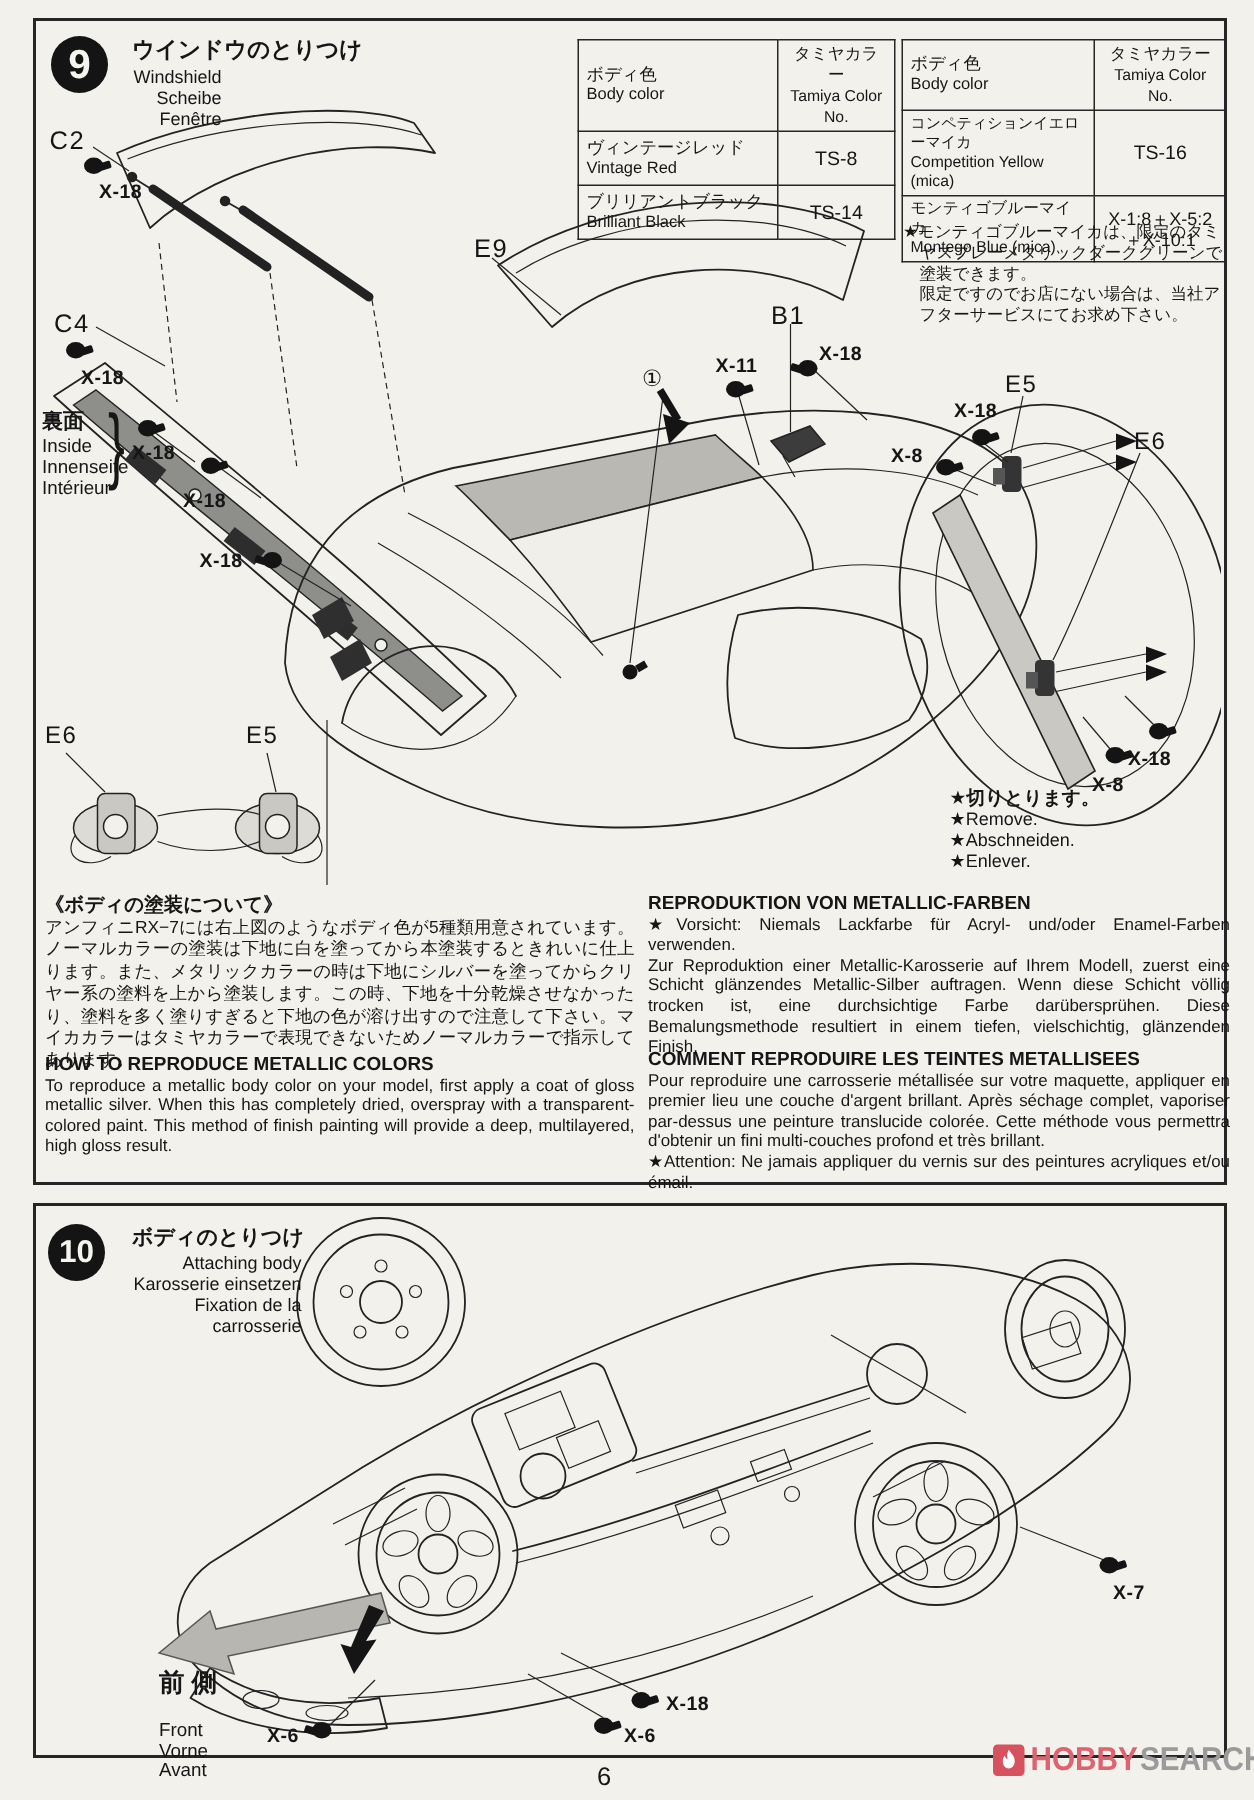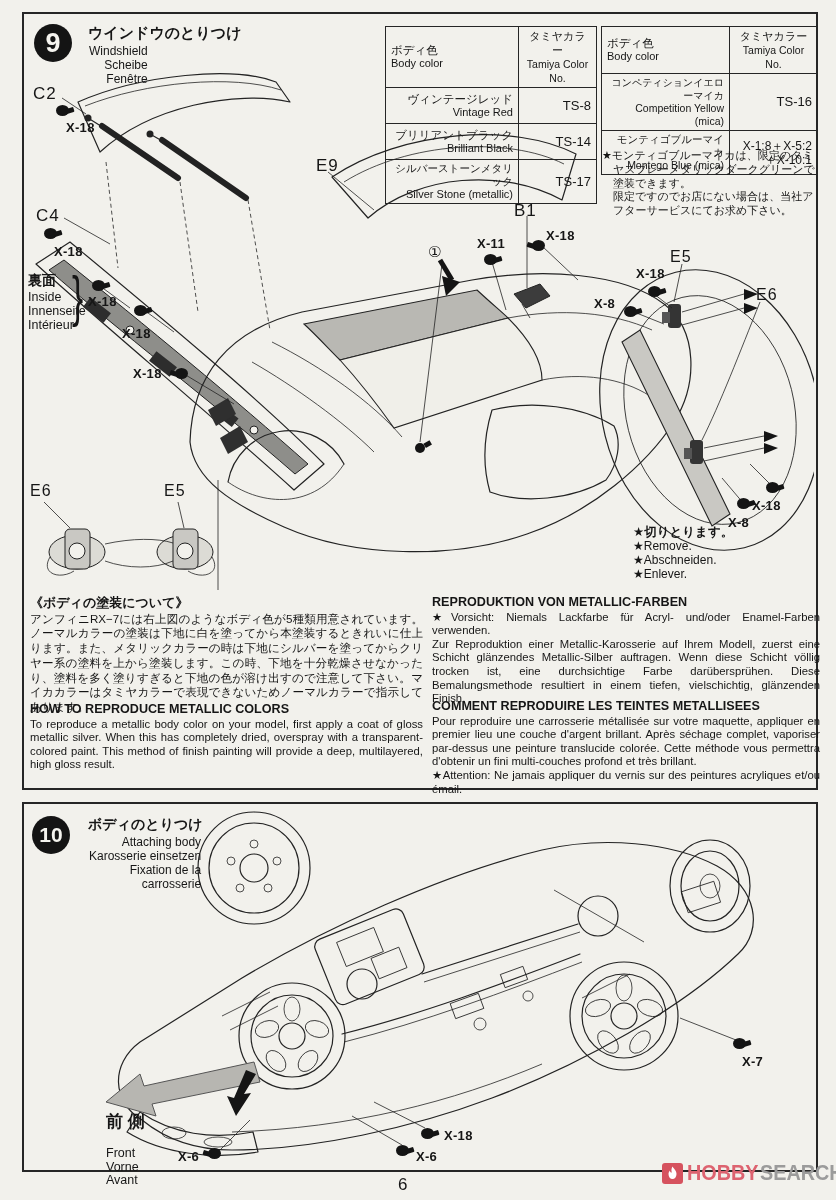--- a/index.html
+++ b/index.html
@@ -25,21 +25,21 @@
   .dab{position:absolute;width:13px;height:11px;background:#141414;border-radius:50%;}
   .dab::after{content:"";position:absolute;right:-5px;top:3px;width:8px;height:5px;background:#141414;transform:rotate(-18deg);border-radius:1px;}
   .dab.w::after{right:auto;left:-5px;transform:rotate(18deg);}
   
   table.ctable{position:absolute;border-collapse:collapse;table-layout:fixed;background:transparent;}
   .ctable td{border:1.5px solid #262626;padding:2px 5px;vertical-align:middle;}
   .ctable .name .jp{font-size:11.5px;display:block;line-height:13px;}
   .ctable .name .en{font-size:11px;display:block;line-height:13px;}
   .ctable .code{text-align:center;font-size:13px;line-height:14px;}
   .ctable tr.hdr td{height:34px;}
-  .ctable tr.r td{height:31px;text-align:right;}
+  .ctable tr.r td{height:31px;}
   #tableL{left:385px;top:26px;width:212px;}
   #tableR{left:601px;top:26px;width:217px;}
   #mica-note{position:absolute;left:602px;top:149px;width:222px;font-size:11px;line-height:13.8px;white-space:pre-line;}
   
   .txt{position:absolute;text-align:justify;font-size:11.3px;line-height:13.6px;}
   .txt .hd{font-weight:bold;font-size:12.6px;margin:0 0 1px 0;text-align:left;}
   #jpblock{left:30px;top:596px;width:393px;font-size:11.6px;line-height:14.7px;}
   #jpblock .hd{font-size:13px;}
   #enblock{left:30px;top:703px;width:393px;}
   #deblock{left:432px;top:596px;width:388px;}
@@ -208,27 +208,20 @@
         </td>
     <td class="code">TS-8</td>
   </tr>
   <tr class="r">
     <td class="name">
           <span class="jp">ブリリアントブラック</span>
           <span class="en">Brilliant Black</span>
         </td>
     <td class="code">TS-14</td>
   </tr>
-  <tr class="r">
-    <td class="name">
-          <span class="jp" style="font-size:10.5px">シルバーストーンメタリック</span>
-          <span class="en">Silver Stone (metallic)</span>
-        </td>
-    <td class="code">TS-17</td>
-  </tr>
 </tbody>
   </table>
 
 <table id="tableR" class="ctable">
   <tbody>
       <tr class="hdr">
     <td class="name" style="width:117px">
       <span class="jp">ボディ色</span>
       <span class="en">Body color</span>
     </td>

